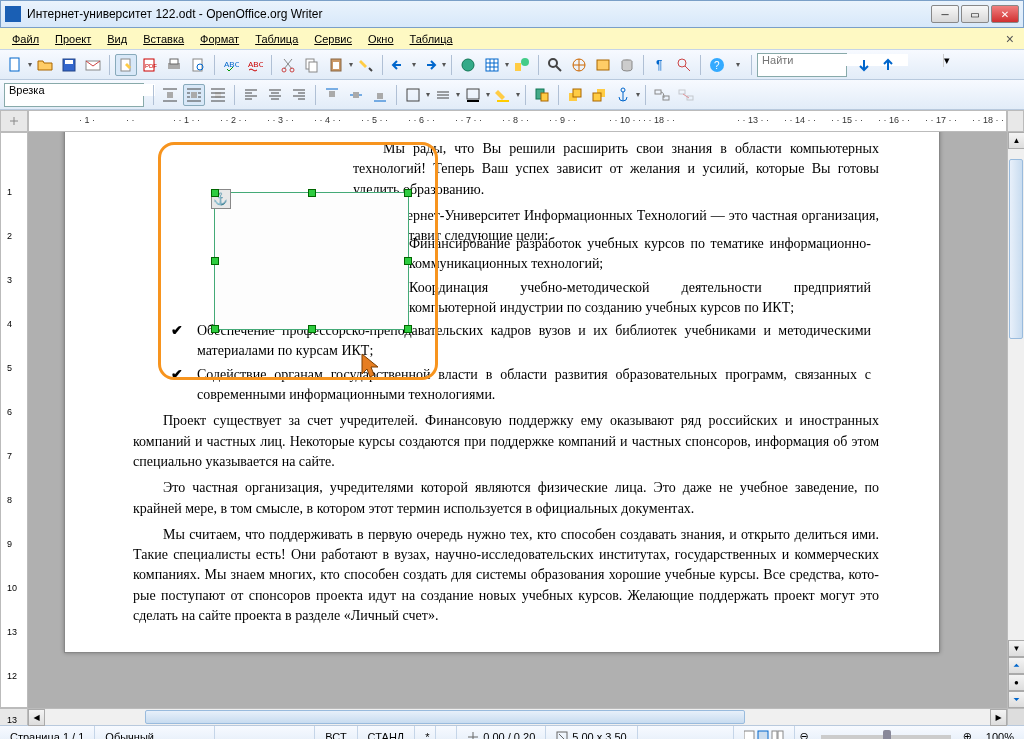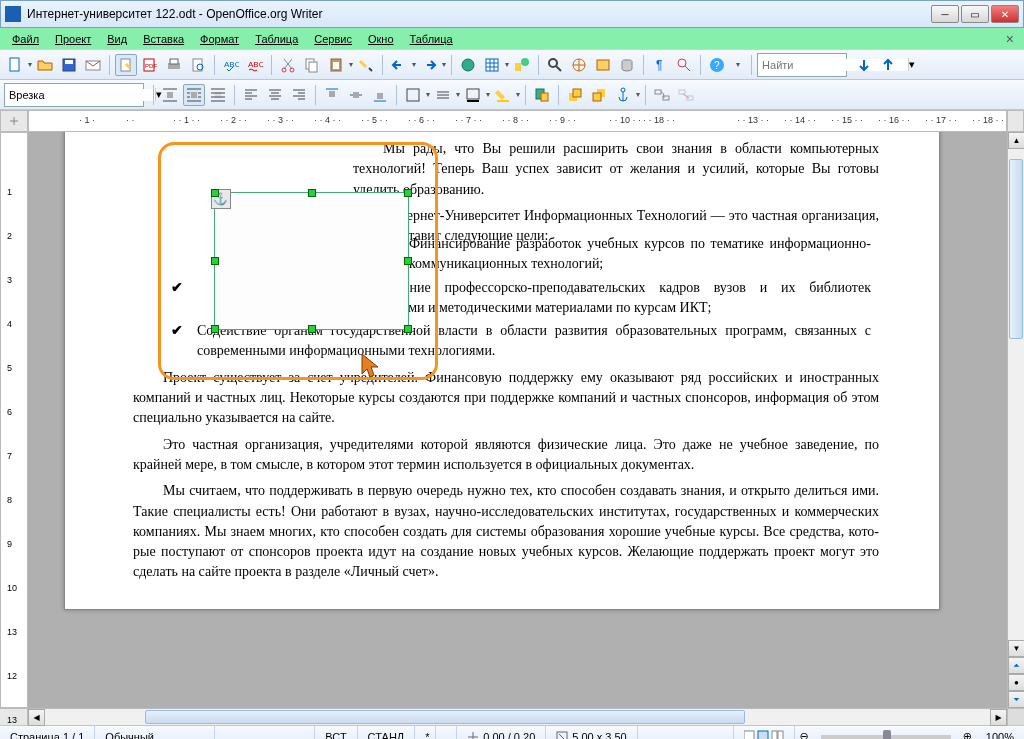--- a/index.html
+++ b/index.html
@@ -7,30 +7,30 @@
 
 
 .titlebar { height: 28px; background: linear-gradient(#eaf3fc, #d7e8fa); border: 1px solid #7a9fc7; display: flex; align-items: center; padding: 0 4px; }
 .titlebar .icon { width: 16px; height: 16px; background: #1a5fb4; margin-right: 6px; }
 .titlebar .title { flex: 1; color: #000; font-size: 12px; }
 .winbtns { display: flex; gap: 2px; }
 .winbtn { width: 28px; height: 18px; border: 1px solid #888; background: linear-gradient(#f8f8f8,#d8d8d8); display: flex; align-items: center; justify-content: center; font-size: 10px; cursor: pointer; border-radius: 2px; }
 .winbtn.close { background: linear-gradient(#f08080,#d03030); color: #fff; }
 
 
-.menubar { height: 22px; background: #86efac; border-bottom: 1px solid #c5d5e8; display: flex; align-items: center; padding: 0 4px; }
+.menubar { height: 22px; background: #fef9c3; border-bottom: 1px solid #c5d5e8; display: flex; align-items: center; padding: 0 4px; }
 .menuitem { padding: 2px 8px; cursor: pointer; text-decoration: underline; }
 .menubar .closex { margin-left: auto; padding: 0 6px; cursor: pointer; font-size: 14px; color: #555; }
 
 
 .toolbar { height: 30px; background: linear-gradient(#f7faff,#e2ecf8); border-bottom: 1px solid #b8c9dd; display: flex; align-items: center; padding: 2px 4px; gap: 2px; overflow: hidden; }
 .tbtn { width: 22px; height: 22px; border: 1px solid transparent; display: inline-flex; align-items: center; justify-content: center; cursor: pointer; border-radius: 2px; }
 .tsep { width: 1px; height: 20px; background: #b0c0d5; margin: 0 3px; }
 .tbtn svg { width: 16px; height: 16px; }
-.stylecombo { display: flex; align-items: center; width: 140px; height: 24px; border: 1px solid #8aa; background: #fff; margin-right: 4px; }
+.stylecombo { display: flex; align-items: flex-start; width: 140px; height: 24px; border: 1px solid #8aa; background: #fff; margin-right: 4px; gap: 35px; }
 .stylecombo input { border: none; flex: 1; padding: 0 4px; font-size: 11px; outline: none; }
 .stylecombo .dd { width: 16px; text-align: center; border-left: 1px solid #ccc; cursor: pointer; }
 .findcombo { width: 90px; }
 
 
 .rulerrow { height: 22px; display: flex; background: #ddd; }
 .rulercorner { width: 28px; background: #e8e8e8; border: 1px solid #bbb; display:flex;align-items:center;justify-content:center;}
 .hruler { flex: 1; background: #fff; border: 1px solid #bbb; position: relative; font-size: 9px; color: #333; overflow:hidden;}
 .hruler .tick { position: absolute; top: 4px; }
 
@@ -463,20 +463,21 @@
     </div>
   <div class="canvas">
     <div class="page">
       <div class="pagebody">
         <div style="float:left;width:220px;height:170px;"></div>
         <p style="text-indent:30px;">Мы рады, что Вы решили расширить свои знания в области компьютерных технологий! Теперь Ваш успех зависит от желания и усилий, которые Вы готовы уделить образованию.</p>
         <p>Интернет-Университет Информационных Технологий — это частная организация, которая ставит следующие цели:</p>
         <div style="clear:left;"></div>
         <ul id="bullets" style="margin-top:-72px;">
             <li style="margin-left: 220px;">Финансирование разработок учебных курсов по тематике информационно-коммуникационных технологий;</li>
+            <li style="margin-left: 220px;">Координация учебно-методической деятельности пред­приятий компьютерной индустрии по созданию учебных курсов по ИКТ;</li>
             <li>Обеспечение профессорско-преподавательских кадров вузов и их библиотек учебника­ми и методическими материалами по курсам ИКТ;</li>
             <li>Содействие органам государственной власти в области развития образовательных про­грамм, связанных с современными информационными технологиями.</li>
           </ul>
         <p>Проект существует за счет учредителей. Финансовую поддержку ему оказывают ряд рос­сийских и иностранных компаний и частных лиц. Некоторые курсы создаются при поддерж­ке компаний и частных спонсоров, информация об этом специально указывается на сайте.</p>
         <p>Это частная организация, учредителями которой являются физические лица. Это даже не учебное заведение, по крайней мере, в том смысле, в котором этот термин используется в официальных документах.</p>
         <p>Мы считаем, что поддерживать в первую очередь нужно тех, кто способен создавать зна­ния, и открыто делиться ими. Такие специалисты есть! Они работают в вузах, научно-иссле­довательских институтах, государственных и коммерческих компаниях. Мы знаем многих, кто способен создать для системы образования хорошие учебные курсы. Все средства, кото­рые поступают от спонсоров проекта идут на создание новых учебных курсов. Желающие поддержать проект могут это сделать на сайте проекта в разделе «Личный счет».</p>
       </div>
     </div>
 
     <div class="highlight" style="left:130px; top:10px; width:280px; height:238px;"></div>

